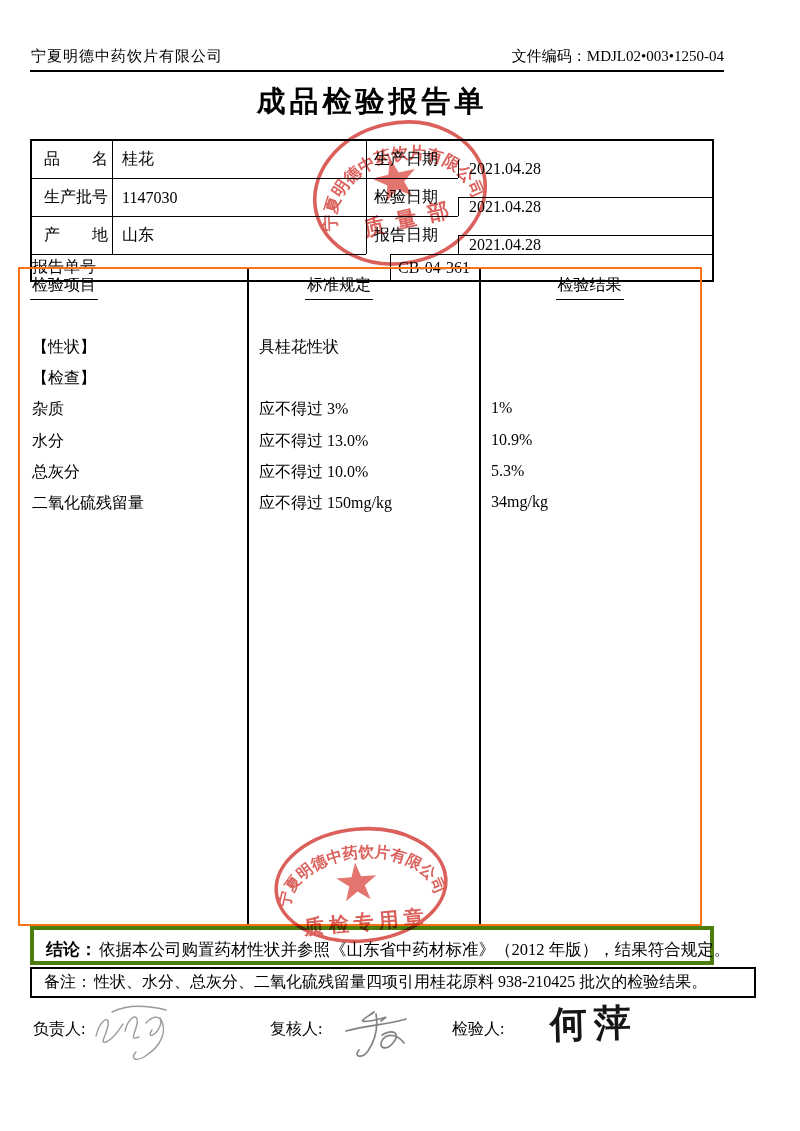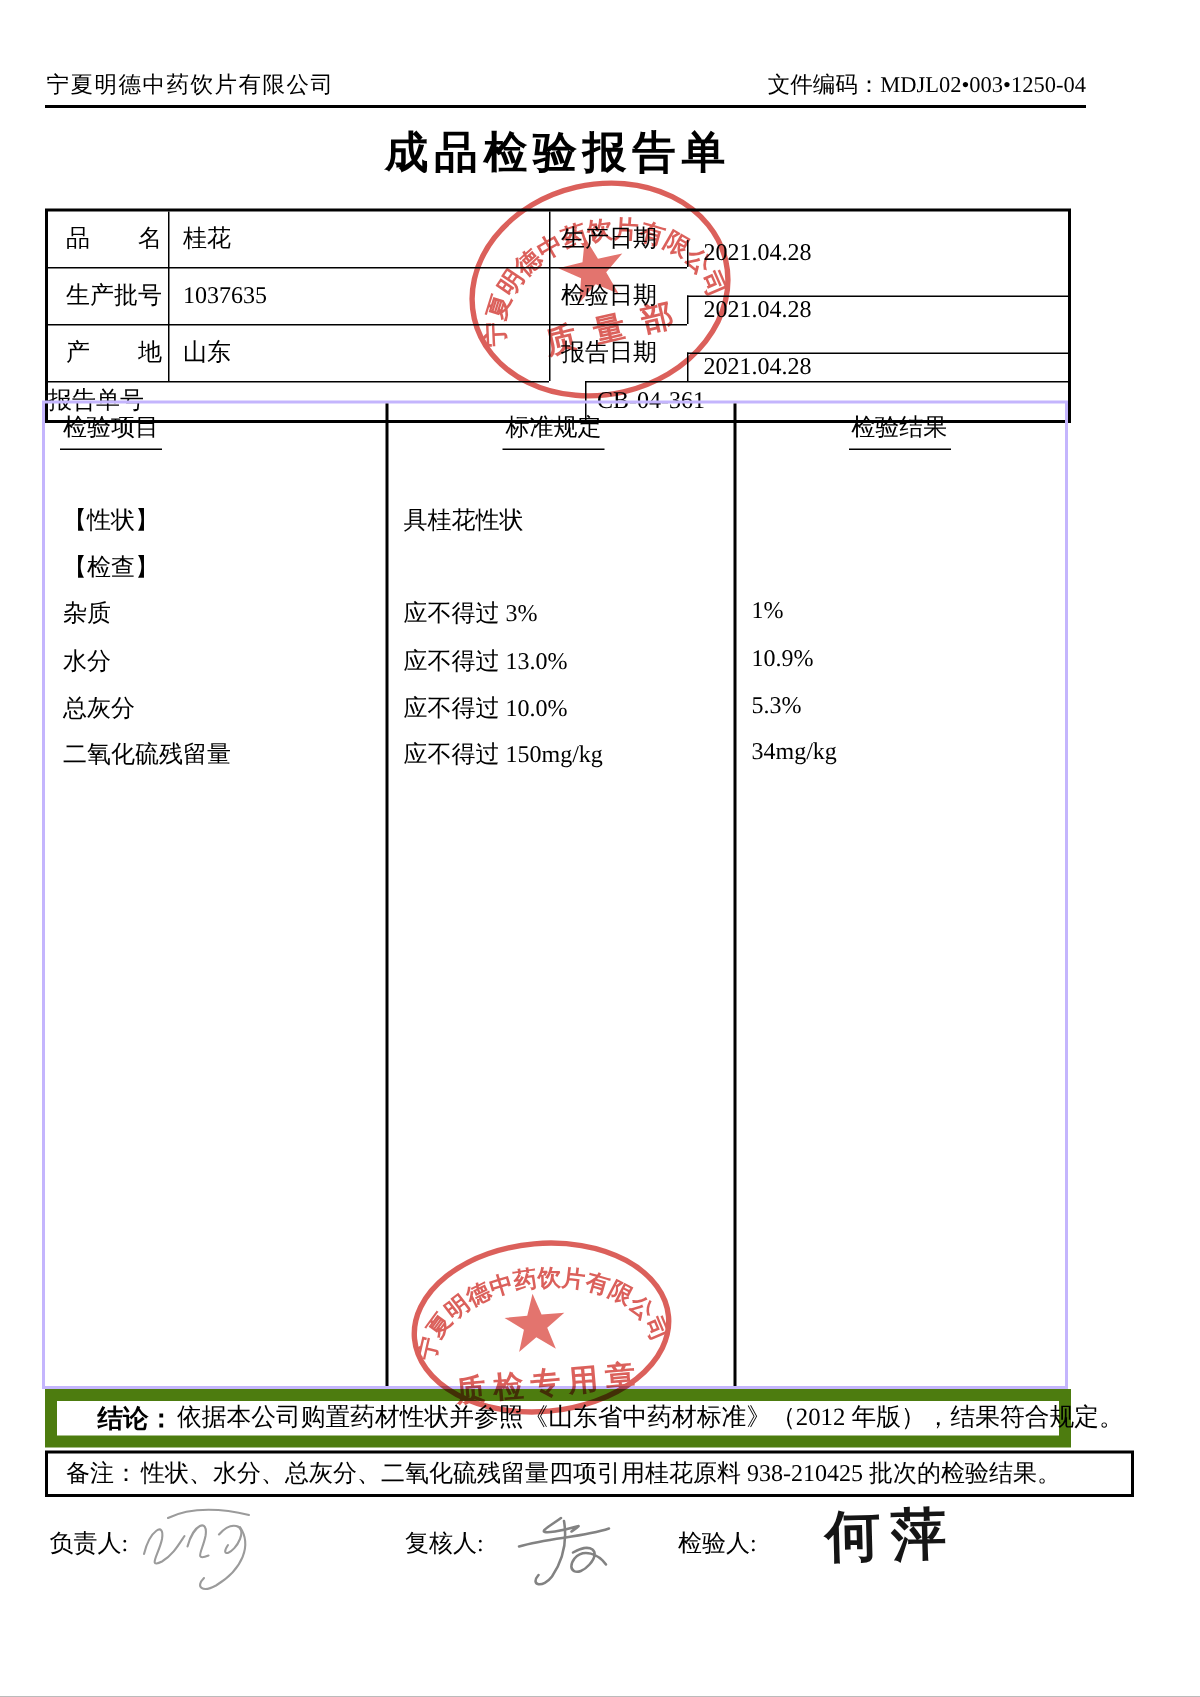--- a/index.html
+++ b/index.html
@@ -25,39 +25,39 @@
   .cell.bl{border-left:1.5px solid #000;}
   .cell.bt{border-top:1.5px solid #000;}
   .cell.lab{padding-left:12px;}
   .cell.val{padding-left:9px;}
   .cell.dlab{padding-left:7px;}
   .cell.dval{padding-left:10px;margin-top:19px;}
   .cell.r4l{grid-column:1/3;}
   .cell.r4v{grid-column:3/5;padding-left:7px;margin-left:24px;}
   
   .insp-table{
-    position:absolute;left:28px;top:267px;width:684px;height:659px;
-    border:2px solid #c4b5fd;box-sizing:border-box;font-size:16px;
+    position:absolute;left:18px;top:267px;width:684px;height:659px;
+    border:2px solid #f97316;box-sizing:border-box;font-size:16px;
   }
   .vline{position:absolute;top:0;bottom:0;width:1.5px;background:#000;}
   .v1{left:227px;}
   .v2{left:459px;}
   .insp-head{position:absolute;top:6px;white-space:nowrap;}
   .insp-head .ul{display:inline-block;border-bottom:1.5px solid #000;padding:0 2px 3px 2px;}
   .ih1{left:10px;}
-  .ih2{left:227px;width:184px;text-align:center;padding-left:20px;}
+  .ih2{left:227px;width:184px;text-align:center;}
   .ih3{left:459px;width:221px;text-align:center;}
   .insp-row{position:absolute;left:0;right:0;height:26px;
     display:grid;grid-template-columns:227px 232px 221px;}
   .insp-row>div{padding-left:12px;white-space:nowrap;}
   
   .concl-box{
     position:absolute;left:30px;top:926px;width:684px;height:39px;
-    border:8px solid #4d7c0f;box-sizing:border-box;
-    display:flex;align-items:flex-start;padding-left:27px;white-space:nowrap;font-size:16.5px;
+    border:4px solid #4d7c0f;box-sizing:border-box;
+    display:flex;align-items:flex-end;padding-left:12px;white-space:nowrap;font-size:16.5px;
   }
   .concl-box .lab{font-weight:700;font-size:17px;margin-right:2px;}
   .remark-box{
     position:absolute;left:30px;top:967px;width:726px;height:31px;
     border:2px solid #000;box-sizing:border-box;
     display:flex;align-items:center;padding-left:12px;white-space:nowrap;font-size:16px;
   }
   .remark-box .lab{margin-right:2px;}
   
   .sig-label{position:absolute;top:1019px;font-size:16px;white-space:nowrap;}
@@ -86,21 +86,21 @@
   <div class="hdr-rule"></div>
   <div class="title">成品检验报告单</div>
 
   <div class="info-table">
     <div class="cell lab">品　　名</div>
     <div class="cell val bl">桂花</div>
     <div class="cell dlab bl">生产日期</div>
     <div class="cell dval bl">2021.04.28</div>
 
     <div class="cell lab bt">生产批号</div>
-    <div class="cell val bl bt">1037635</div>
+    <div class="cell val bl bt">1147030</div>
     <div class="cell dlab bl bt">检验日期</div>
     <div class="cell dval bl bt">2021.04.28</div>
 
     <div class="cell lab bt">产　　地</div>
     <div class="cell val bl bt">山东</div>
     <div class="cell dlab bl bt">报告日期</div>
     <div class="cell dval bl bt">2021.04.28</div>
 
     <div class="cell r4l bt">报告单号</div>
     <div class="cell r4v bl bt">CB-04-361</div>

